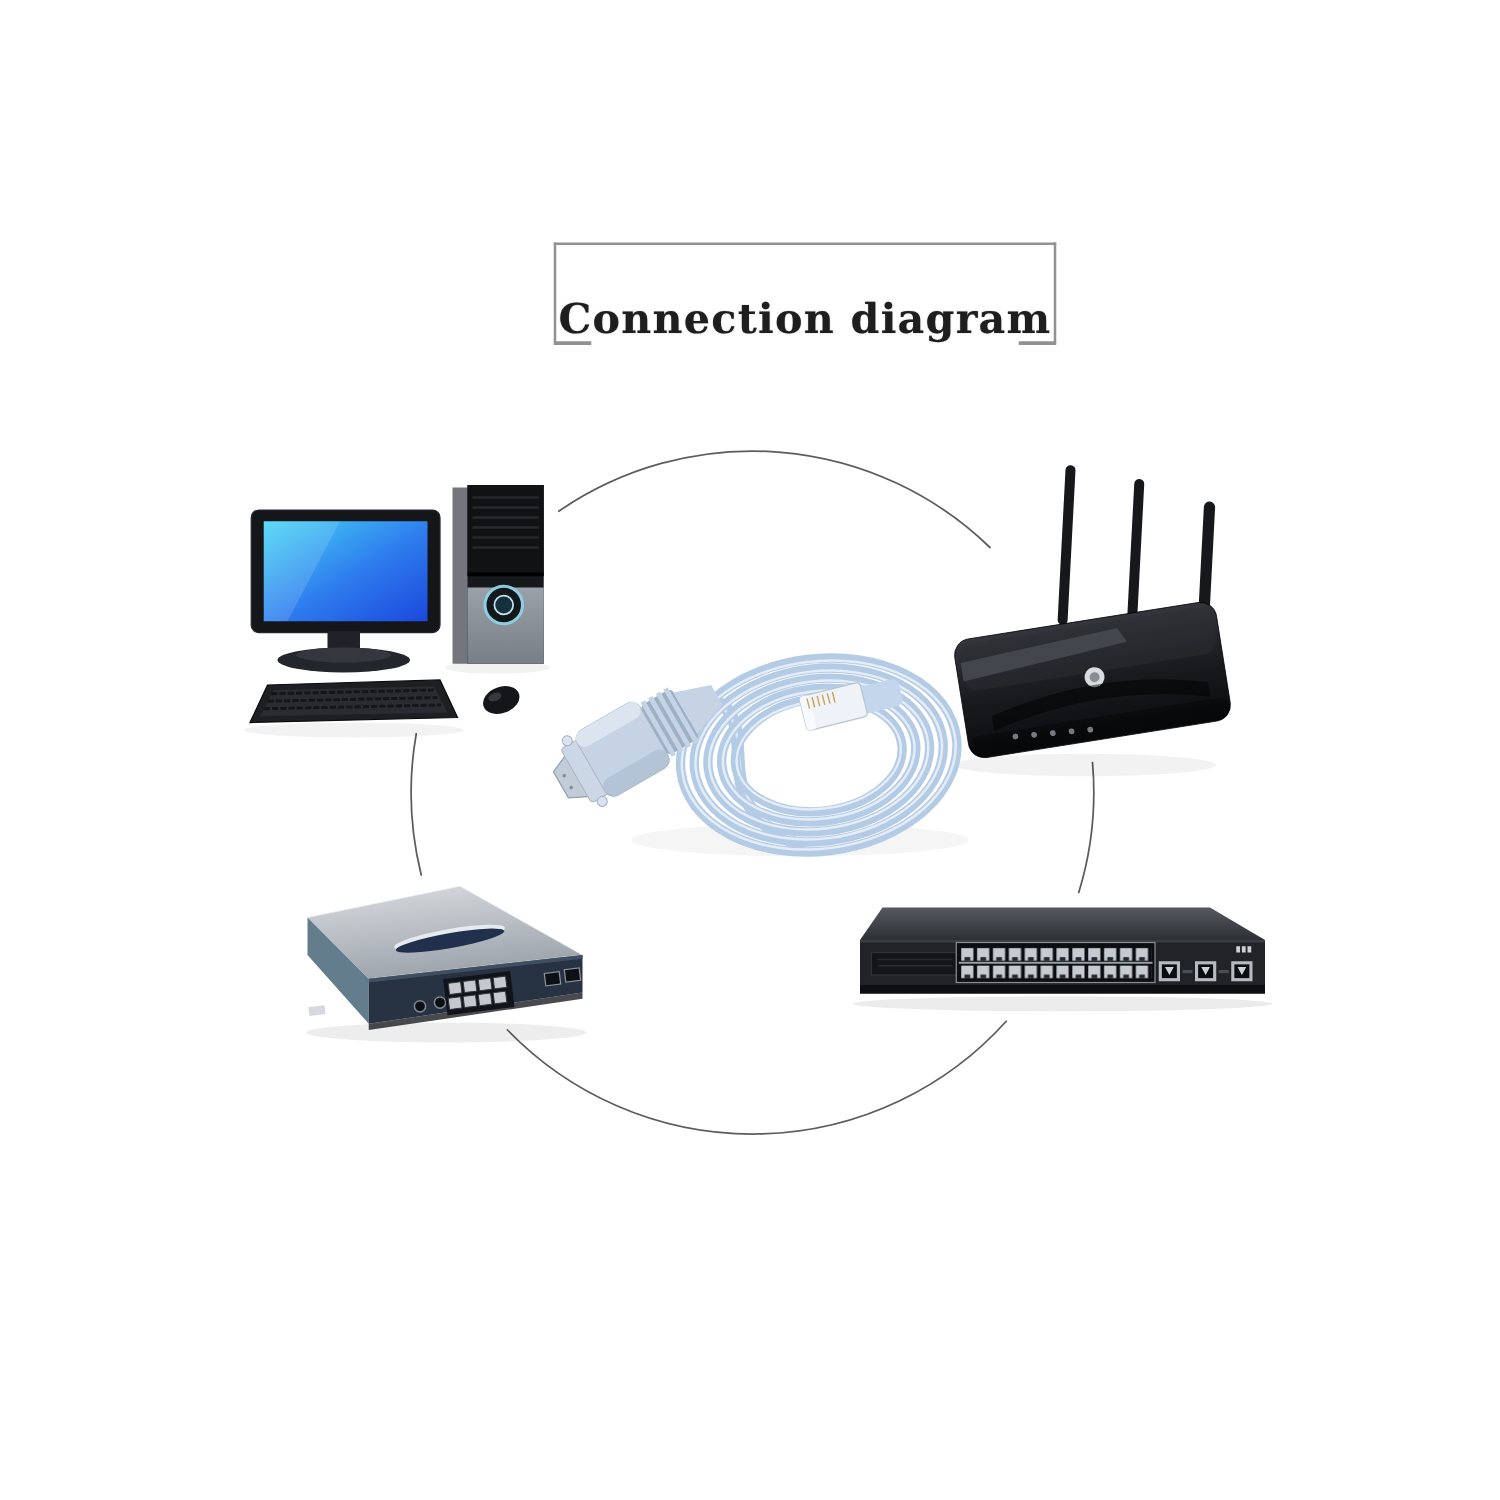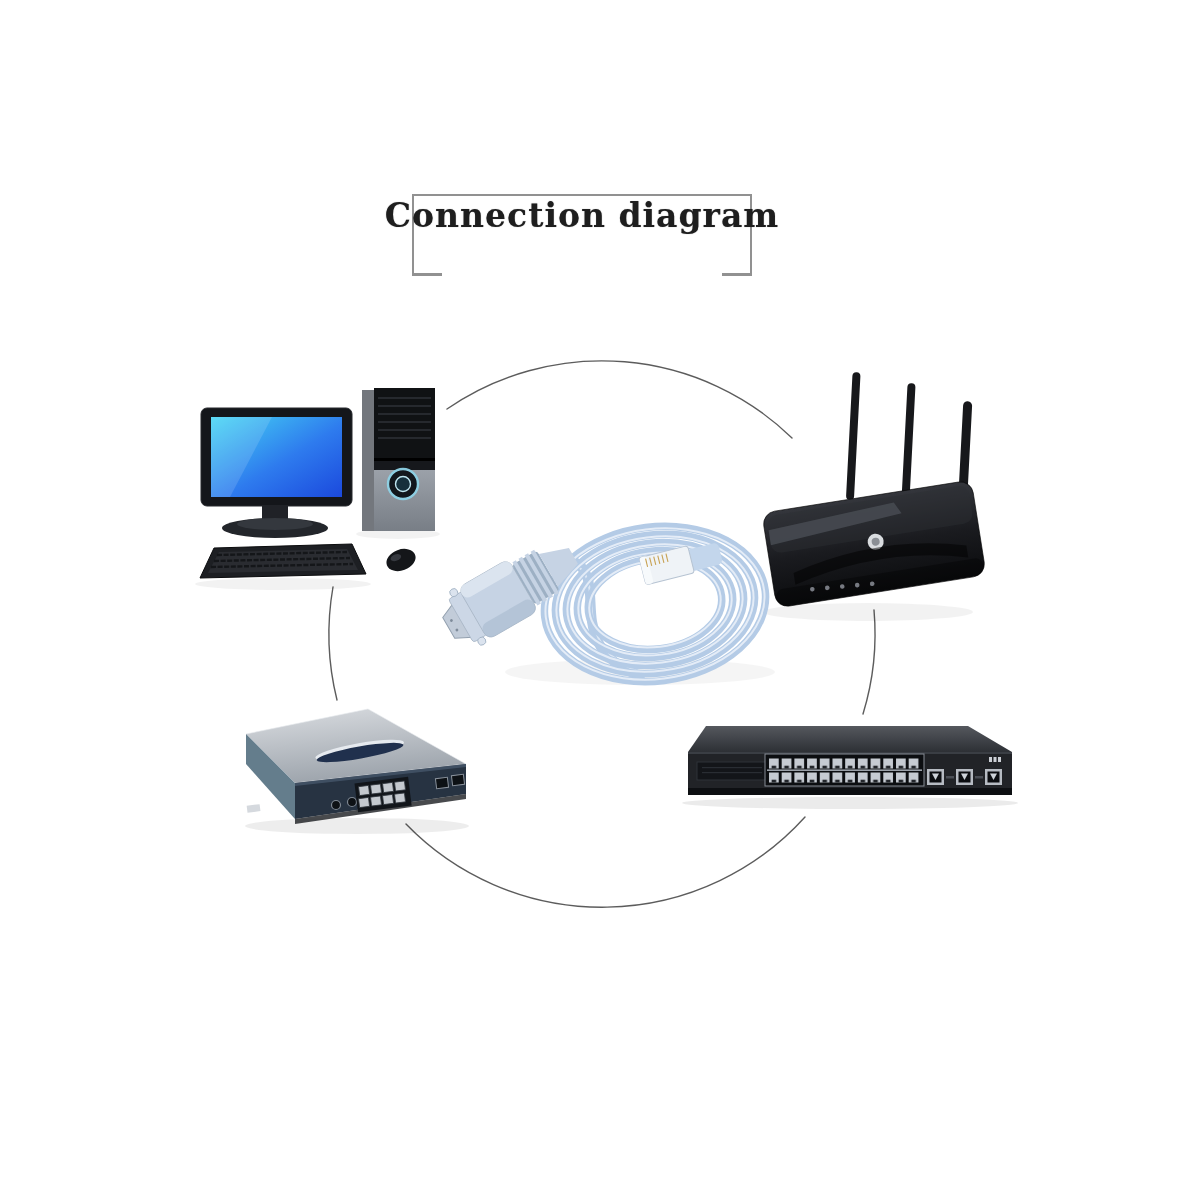--- a/index.html
+++ b/index.html
@@ -1,22 +1,22 @@
 <!DOCTYPE html>
 <html><head>
 <meta charset="utf-8">
 <style>
   html,body{margin:0;padding:0;background:#ffffff;}
   .canvas{position:relative;width:1200px;height:1200px;background:#ffffff;overflow:hidden;
           font-family:"DejaVu Serif", serif;}
   .stage{position:absolute;left:0;top:0;}
   .title-box{
-    position:absolute;left:412px;top:194px;width:340px;height:80px;
+    position:absolute;left:443px;top:194px;width:402px;height:80px;
     border-top:2px solid #919191;border-left:2px solid #919191;border-right:2px solid #919191;
-    display:flex;align-items:flex-start;justify-content:center;
+    display:flex;align-items:flex-end;justify-content:center;
     box-sizing:border-box;
   }
   .title-box::before{content:"";position:absolute;left:-2px;bottom:-2px;width:30px;height:3px;background:#919191;}
   .title-box::after{content:"";position:absolute;right:-2px;bottom:-2px;width:30px;height:3px;background:#919191;}
   .title-text{
     font-weight:bold;font-size:33px;letter-spacing:1px;color:#1e1e1e;
     text-shadow:0 0 1px rgba(30,30,30,0.45);
     white-space:nowrap;
   }
 </style>

